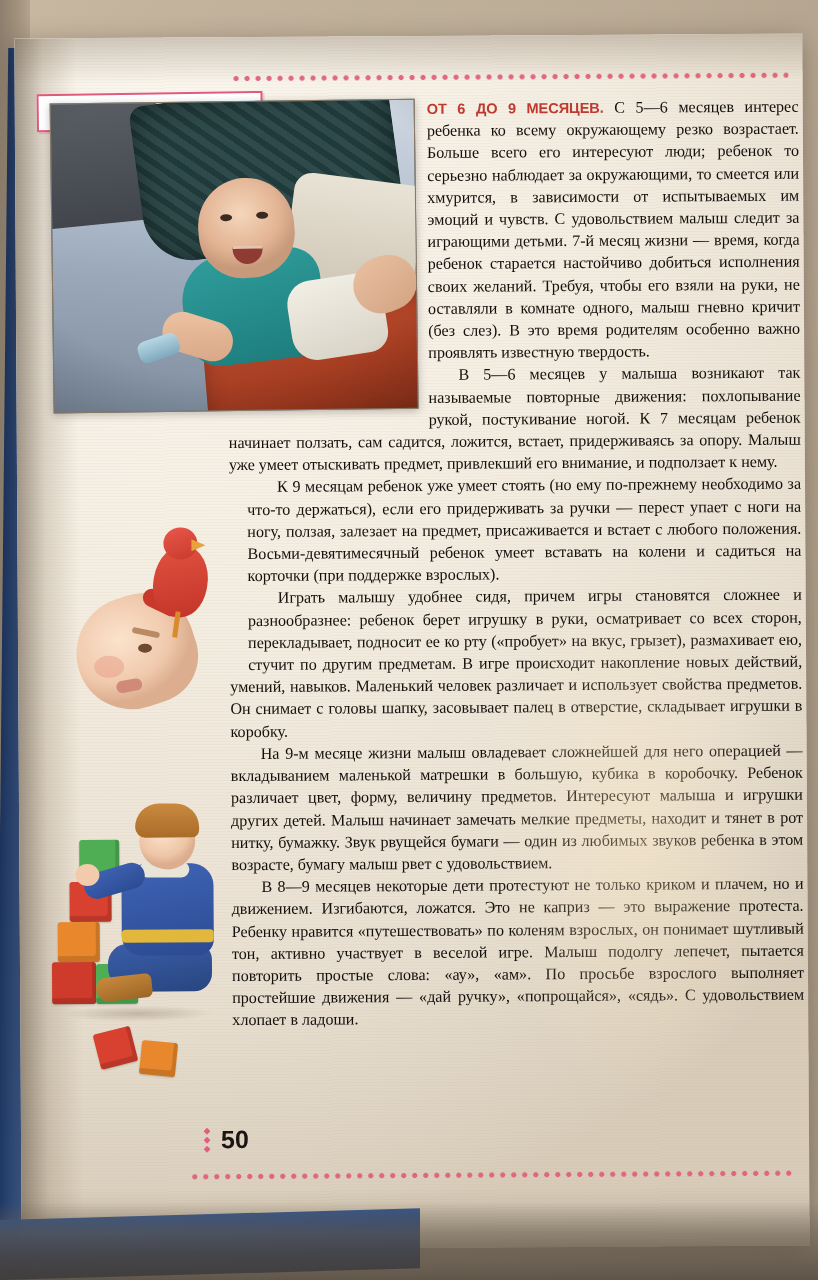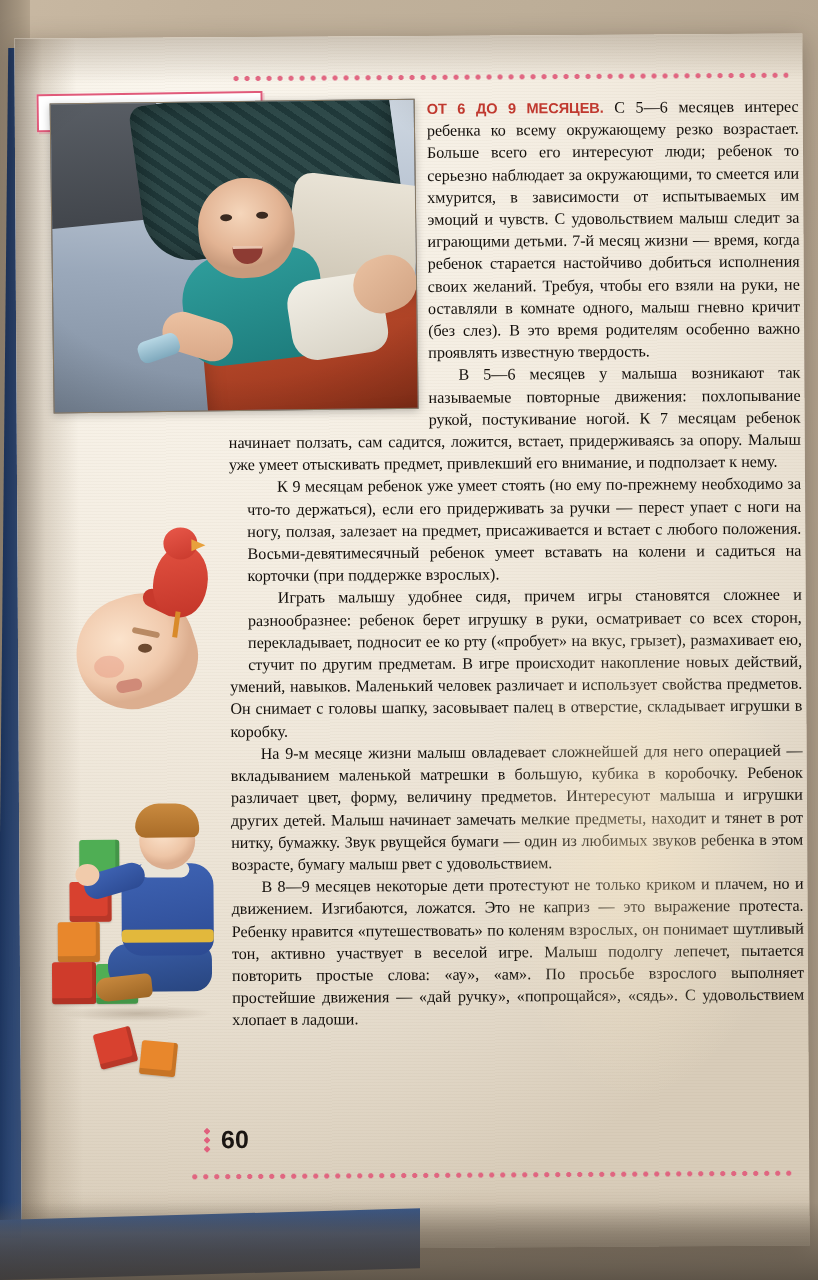--- a/index.html
+++ b/index.html
@@ -481,21 +481,21 @@
       <p class="indent">В 5—6 месяцев у малыша возникают так называемые повторные движения: похлопывание рукой, постукивание ногой. К 7 месяцам ребенок начинает ползать, сам садится, ложится, встает, придерживаясь за опору. Малыш уже умеет отыскивать предмет, привлекший его внимание, и подползает к нему.</p>
       <div class="wrapper-ill1"></div>
       <p class="indent">К 9 месяцам ребенок уже умеет стоять (но ему по-прежнему необходимо за что-то держаться), если его придерживать за ручки — перест упает с ноги на ногу, ползая, залезает на предмет, присаживается и встает с любого положения. Восьми-девятимесячный ребенок умеет вставать на колени и садиться на корточки (при поддержке взрослых).</p>
       <p class="indent">Играть малышу удобнее сидя, причем игры становятся сложнее и разнообразнее: ребенок берет игрушку в руки, осматривает со всех сторон, перекладывает, подносит ее ко рту («пробует» на вкус, грызет), размахивает ею, стучит по другим предметам. В игре происходит накопление новых действий, умений, навыков. Маленький человек различает и использует свойства предметов. Он снимает с головы шапку, засовывает палец в отверстие, складывает игрушки в коробку.</p>
       <p class="indent">На 9-м месяце жизни малыш овладевает сложнейшей для него операцией — вкладыванием маленькой матрешки в большую, кубика в коробочку. Ребенок различает цвет, форму, величину предметов. Интересуют малыша и игрушки других детей. Малыш начинает замечать мелкие предметы, находит и тянет в рот нитку, бумажку. Звук рвущейся бумаги — один из любимых звуков ребенка в этом возрасте, бумагу малыш рвет с удовольствием.</p>
       <p class="indent">В 8—9 месяцев некоторые дети протестуют не только криком и плачем, но и движением. Изгибаются, ложатся. Это не каприз — это выражение протеста. Ребенку нравится «путешествовать» по коленям взрослых, он понимает шутливый тон, активно участвует в веселой игре. Малыш подолгу лепечет, пытается повторить простые слова: «ау», «ам». По просьбе взрослого выполняет простейшие движения — «дай ручку», «попрощайся», «сядь». С удовольствием хлопает в ладоши.</p>
     </div>
 
     <div class="folio">
       <div class="dots"></div>
-      <div class="num">60</div>
+      <div class="num">50</div>
     </div>
 
     <div class="dotrule bottom"></div>
     <div class="glare"></div>
   </div>
 
   <div class="cover-edge"></div>
   <div class="surface-bottom"></div>
 </div>
 

